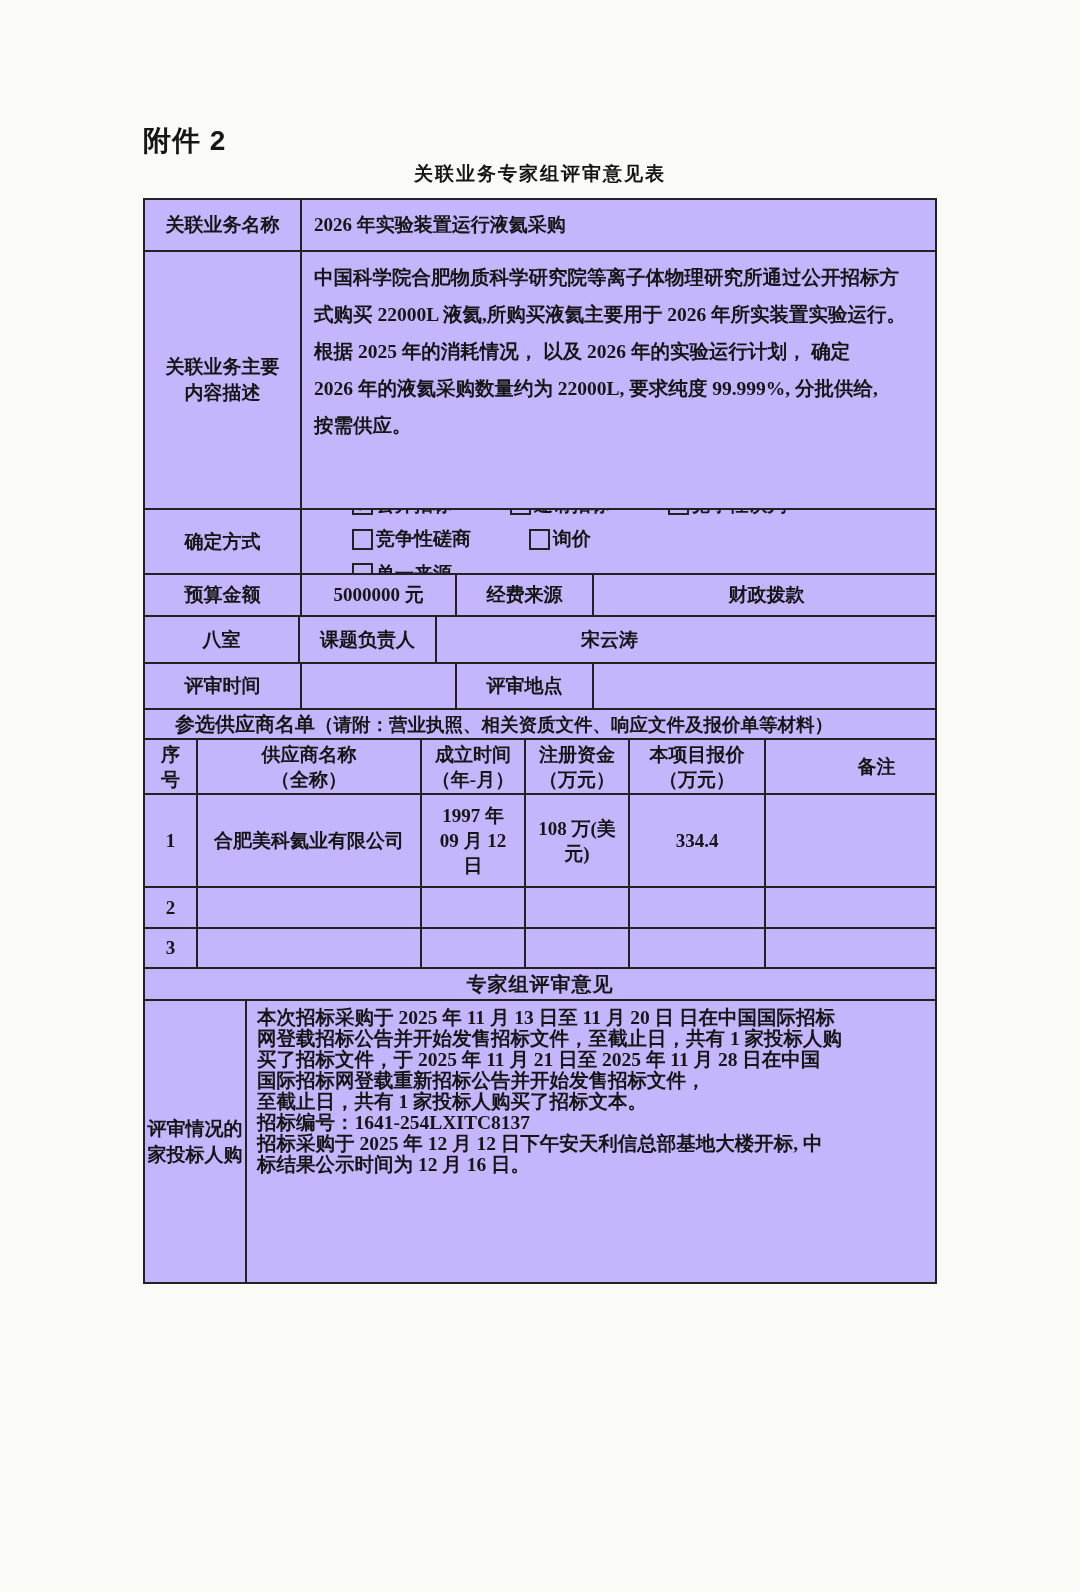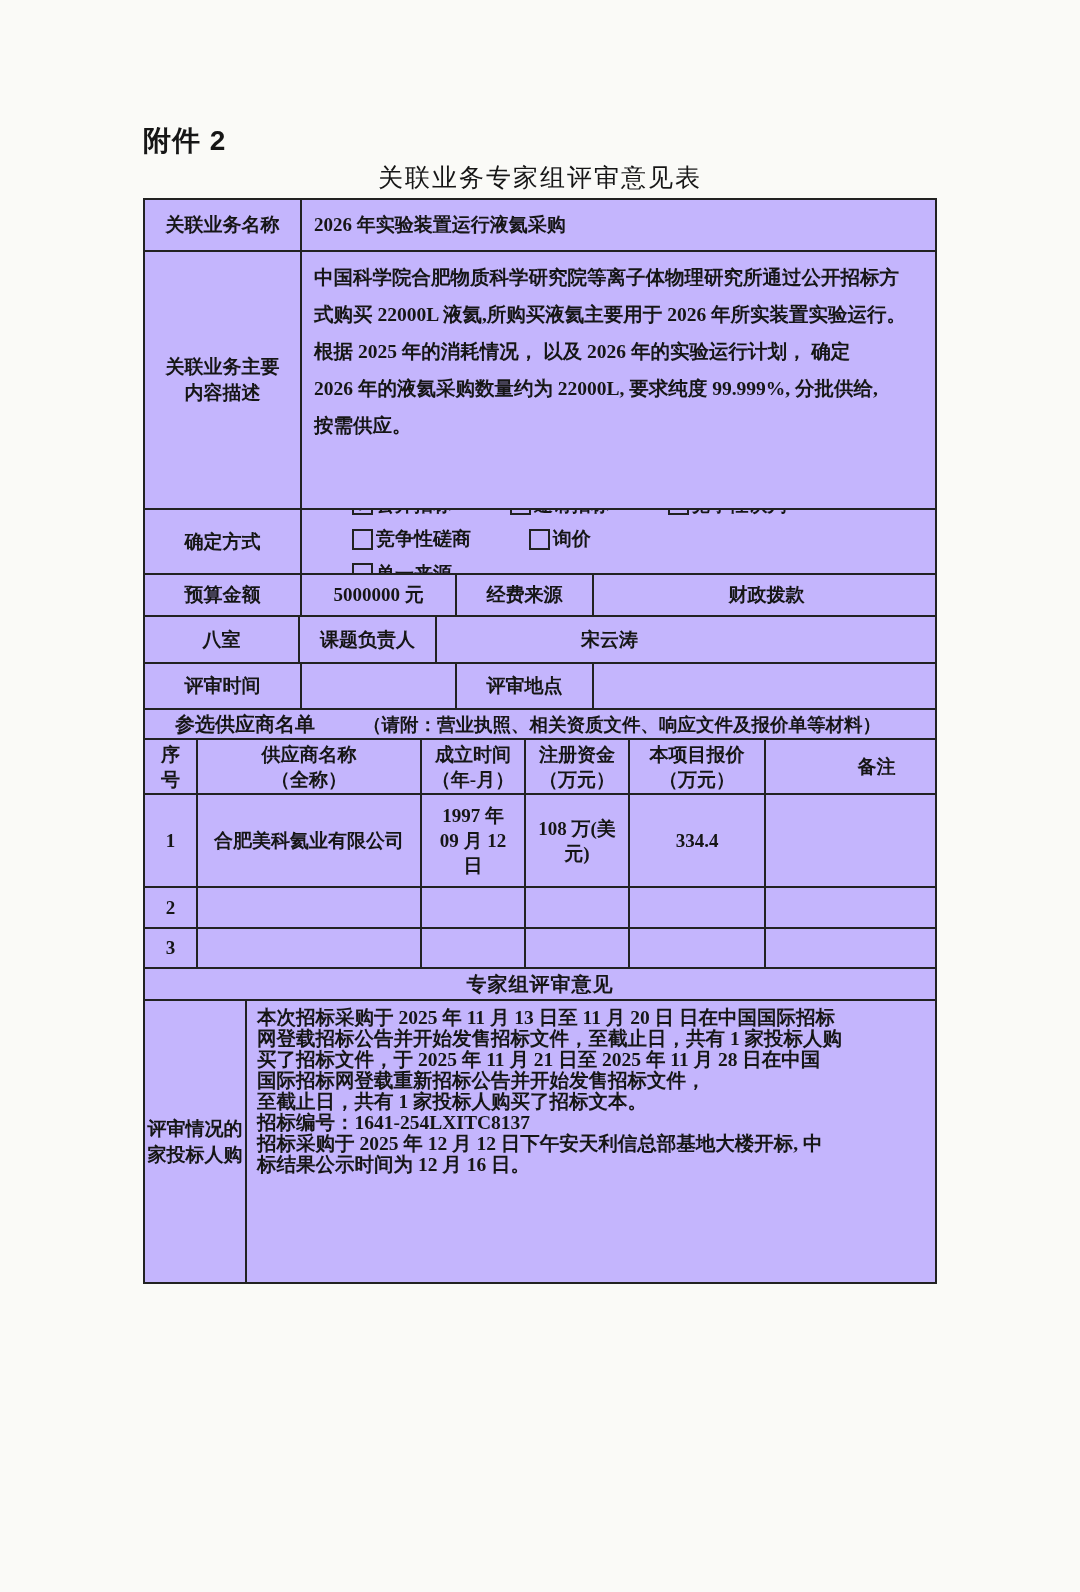--- a/index.html
+++ b/index.html
@@ -17,21 +17,21 @@
   }
   .attachment{
     position:absolute;left:143px;top:122px;
     font-family:"Liberation Sans","DejaVu Sans",sans-serif;
     font-size:28px;font-weight:700;letter-spacing:1px;
   }
   .doc-title{
     position:absolute;left:143px;top:161px;width:794px;
     text-align:center;
     font-family:"Liberation Sans","DejaVu Sans",sans-serif;
-    font-size:25px;font-weight:400;letter-spacing:2px;
+    font-size:19px;font-weight:700;letter-spacing:2px;
   }
   .form-table{
     position:absolute;left:143px;top:198px;width:794px;
     border:2px solid #222;
     box-sizing:border-box;
     background:#c4b5fd;
   }
   .row{display:flex;border-bottom:2px solid #222;box-sizing:border-box;}
   .row:last-child{border-bottom:none;}
   .cell{
@@ -170,21 +170,21 @@
     </div>
 
     <div class="row h-r6">
       <div class="cell lbl w-label">评审时间</div>
       <div class="cell val-center w-b2"></div>
       <div class="cell lbl w-b3">评审地点</div>
       <div class="cell val-center w-b4"></div>
     </div>
 
     <div class="row h-r7">
-      <div class="cell sec-title" style="width:100%;gap:48px;">
+      <div class="cell sec-title" style="width:100%;">
         <span class="b">参选供应商名单</span>
           <span class="r">（请附：营业执照、相关资质文件、响应文件及报价单等材料）</span>
       </div>
     </div>
 
     <div class="row h-r8">
       <div class="cell lbl pre sup-head w-s1">序
 号</div>
       <div class="cell lbl pre sup-head w-s2">供应商名称
 （全称）</div>

